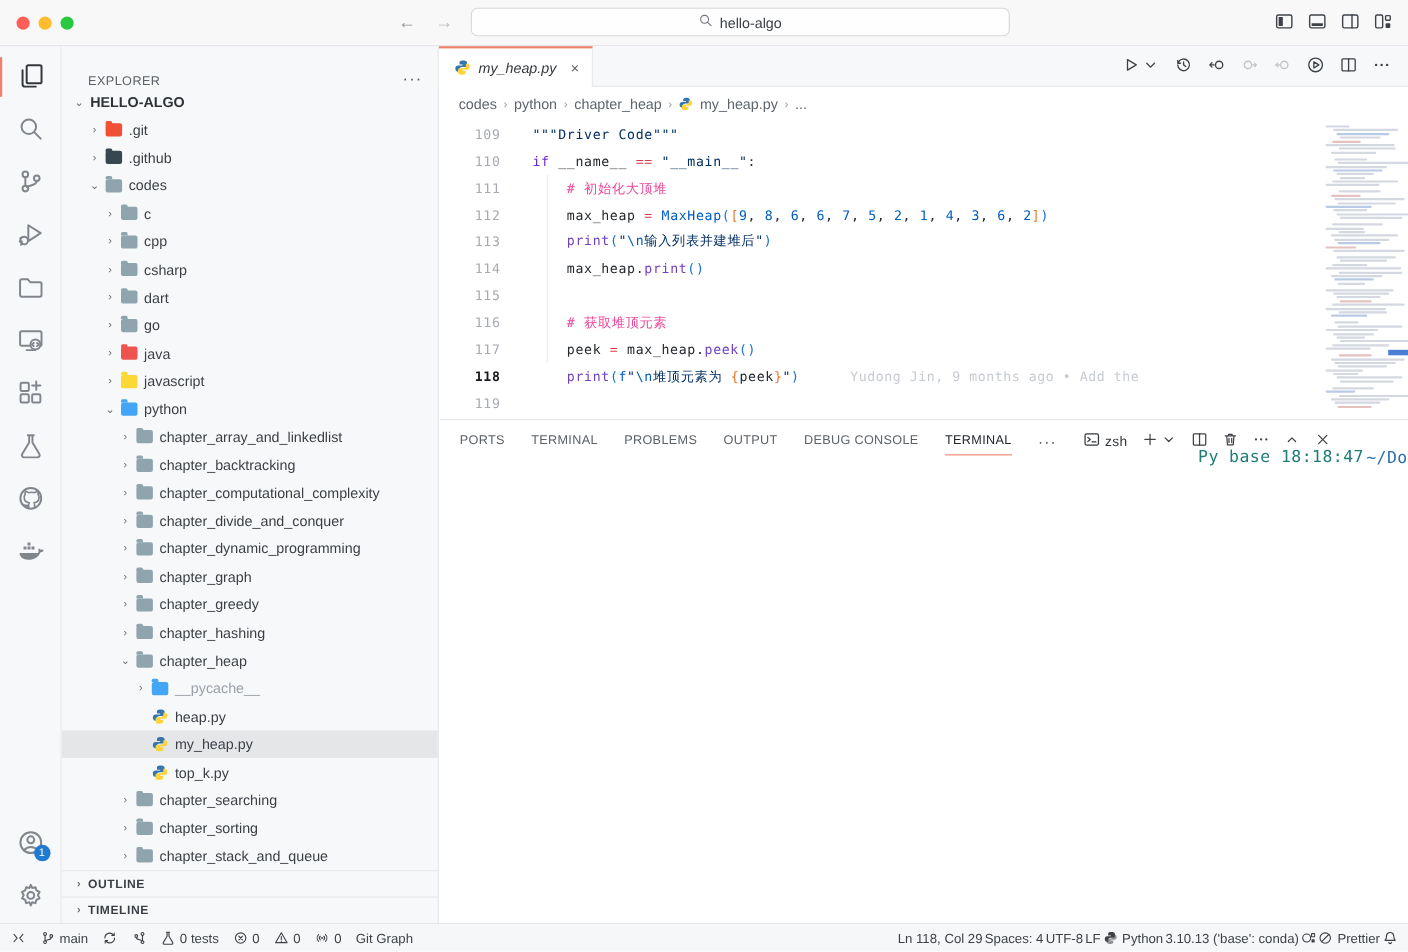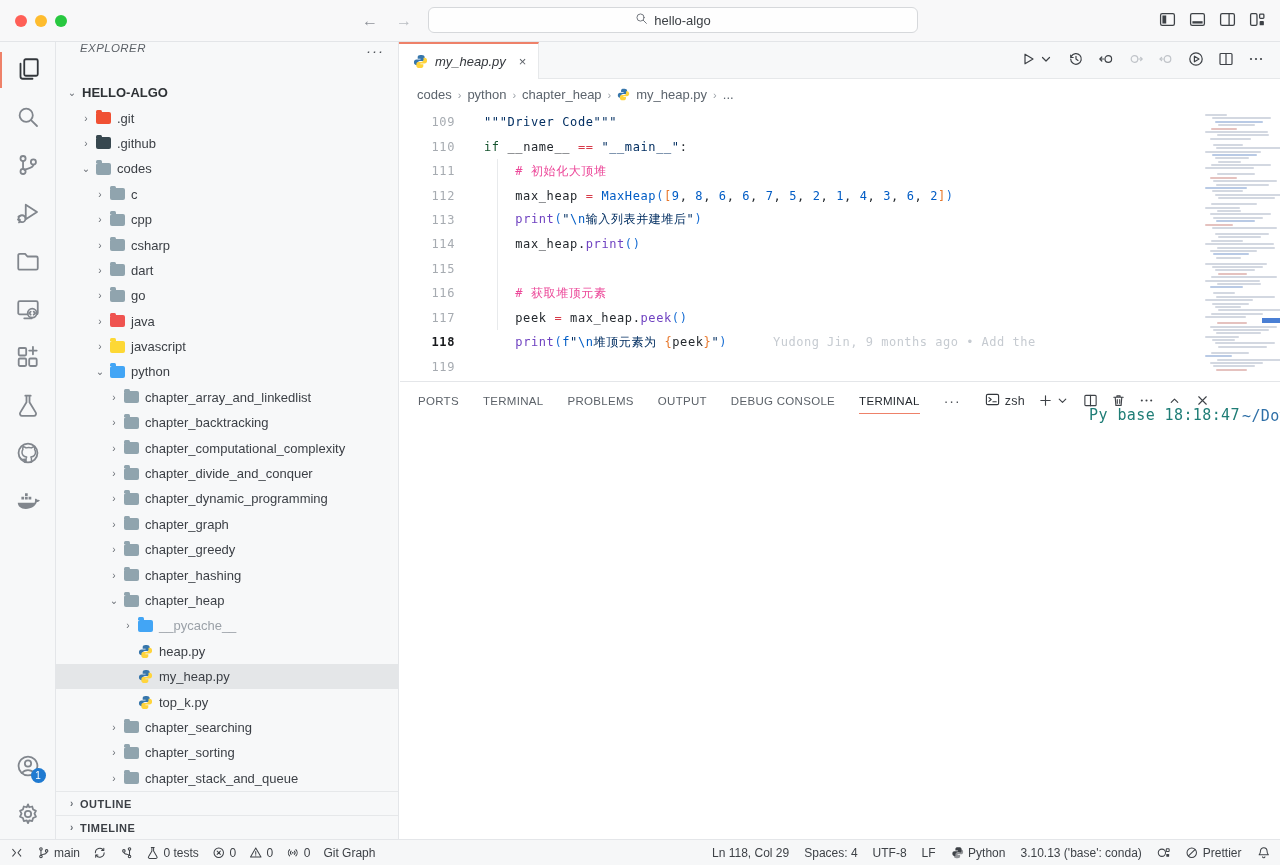--- a/index.html
+++ b/index.html
@@ -24,21 +24,21 @@
   #activitybar { width:56px; background:#f7f8f9; border-right:1px solid #e4e6e9; display:flex; flex-direction:column; align-items:center; padding-top:4px; }
   .act-item { width:56px; height:48px; display:flex; align-items:center; justify-content:center; color:#81868d; position:relative; }
   .act-item.active { color:#33373c; }
   .act-item.active::before { content:""; position:absolute; left:0; top:6px; bottom:6px; width:2px; background:var(--accent); }
   .act-item svg { width:24px; height:24px; }
   .act-spacer { flex:1; }
   .badge { position:absolute; right:10px; bottom:8px; background:#1f7ad1; color:#fff; border-radius:50%; width:15px; height:15px; font-size:10px; display:flex; align-items:center; justify-content:center; }
 
   
   #sidebar { width:343px; background:#f7f8f9; border-right:1px solid #e4e6e9; display:flex; flex-direction:column; }
-  #sidebar-header { height:38px; display:flex; align-items:flex-start; padding:0 14px 0 24px; color:#5d6268; font-size:11.5px; letter-spacing:.4px;font-style:italic; }
+  #sidebar-header { height:38px; display:flex; align-items:flex-end; padding:0 14px 0 24px; color:#5d6268; font-size:11.5px; letter-spacing:.4px; }
   #sidebar-header .more { margin-left:auto; color:#51555b; font-size:15px; letter-spacing:1px; }
   #tree { flex:1; overflow:hidden; }
   .trow { height:25.4px; display:flex; align-items:center; font-size:13px; color:#3b3f45; white-space:nowrap; }
   .trow.selected { background:#e4e6e8; }
   .trow .chev { width:16px; display:inline-flex; justify-content:center; color:#6a6f76; font-size:10px; flex:none; }
   .trow .lbl { margin-left:6px; }
   .trow.muted .lbl { color:#9ba1a8; }
   .trow.root .lbl { font-weight:bold; color:#2e3236; margin-left:2px; }
   .ficon { width:15px; height:12px; border-radius:2px; position:relative; flex:none; margin-left:2px; }
   .ficon::before { content:""; position:absolute; top:-2.5px; left:0; width:6px; height:3px; border-radius:1.5px 1.5px 0 0; background:inherit; }
@@ -60,21 +60,21 @@
   #breadcrumbs { height:31px; display:flex; align-items:center; padding-left:18px; color:#5c646d; font-size:13px; gap:6px; }
   #breadcrumbs .sep { color:#9aa0a7; font-size:11px; }
   #breadcrumbs .pyfile { width:13px; height:13px; margin:0; }
 
   #code-wrap { position:relative; flex:1; display:flex; min-height:0; }
   #code { flex:1; position:relative; overflow:hidden; }
   .cline { height:24.45px; display:flex; align-items:center; font-size:12px; letter-spacing:.6px; }
   .gutter { width:56px; text-align:right; color:#a6abb1; flex:none; }
   .gutter.cur { color:#17191c; font-weight:bold; }
   .ctext { padding-left:29px; white-space:pre; }
-  .tok-pln{color:#24292e}.tok-kw{color:#14532d}.tok-op{color:#d73a49}
+  .tok-pln{color:#24292e}.tok-kw{color:#6d28d9}.tok-op{color:#d73a49}
   .tok-str{color:#032f62}.tok-esc{color:#005cc5}.tok-num{color:#005cc5}
   .tok-cls{color:#005cc5}.tok-fn{color:#6f42c1}.tok-cmt{color:#ec4899}
   .tok-br1{color:#1a6fd4}.tok-br2{color:#e8782c}
   .blame { color:#c6cbd1; margin-left:46px; letter-spacing:.5px; white-space:pre; }
   #indent-guide { position:absolute; left:98px; top:49px; height:171px; width:1px; background:#e8eaec; }
   #minimap { width:85px; flex:none; position:relative; background:#fff; }
   #minimap .tex { position:absolute; top:4px; left:10px; right:14px; }
   .mline { height:2px; margin-bottom:1.4px; border-radius:1px; background:#aeb8c9; opacity:.55; }
   .mline.r{background:#d0908a}.mline.b{background:#7f9fd0}
   #overview-marker { position:absolute; right:0; top:208px; width:18px; height:5px; background:#4a7fd4; }
@@ -95,21 +95,21 @@
   .t-path{color:#2e6fa7}.t-repo{color:#1d5e96;font-weight:bold}.t-branch{color:#44883e}
   .t-arrow{color:#44883e;font-weight:bold;font-size:17px;margin-left:2px}
   .t-cursor{display:inline-block;width:9px;height:19px;background:#3f7fc9;margin-left:9px}
   #term-right { position:absolute; top:24px; right:40px; color:#1f7d76; white-space:pre; }
 
   
   #statusbar { height:26px; background:#f6f7f8; border-top:1px solid #e4e6e9; display:flex; align-items:center; padding:0 10px 0 10px; font-size:12px; color:#3e4247; }
   .sitem { display:flex; align-items:center; gap:4px; margin-right:13px; white-space:nowrap; }
   .sitem .ic svg { width:13.5px; height:13.5px; display:block; }
   #status-right { margin-left:auto; display:flex; align-items:center; }
-  #status-right .sitem { margin-right:0; margin-left:15px; }
+  #status-right .sitem { margin-right:0; margin-left:2px; }
 </style>
 </head>
 <body>
 
 <div id="titlebar">
   <div class="traffic">
     <span class="tl red"></span>
     <span class="tl yellow"></span>
     <span class="tl green"></span>
   </div>

